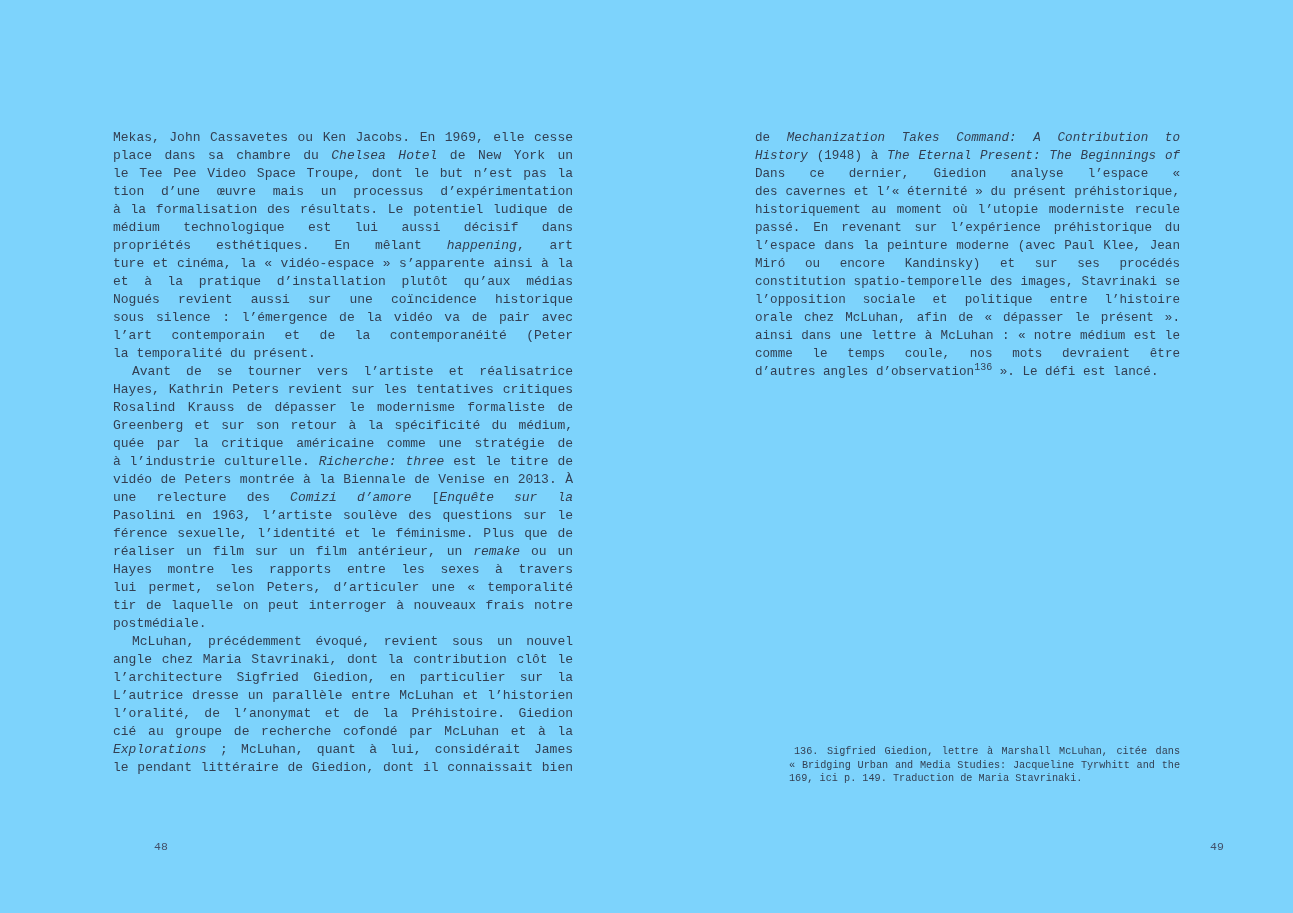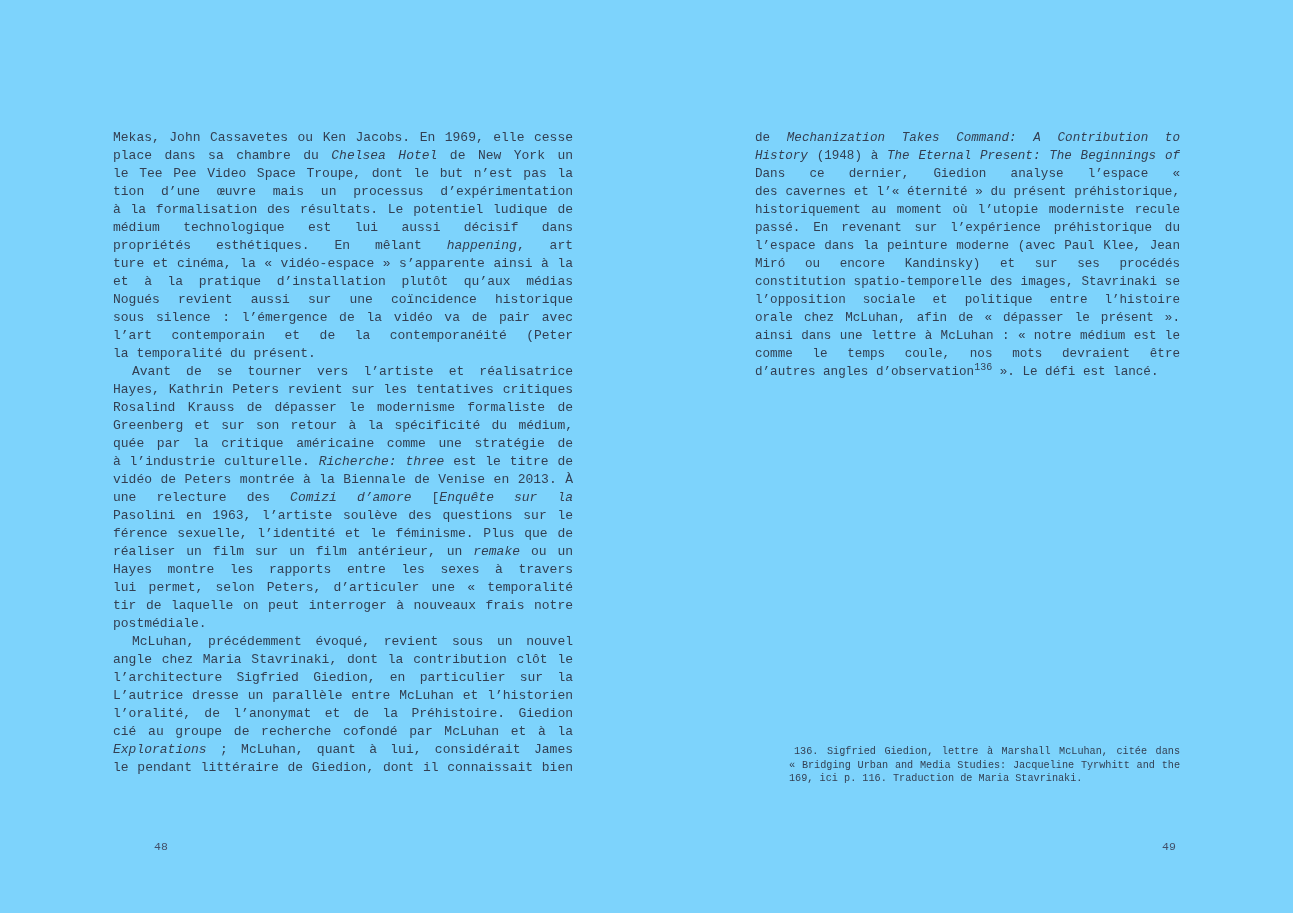--- a/index.html
+++ b/index.html
@@ -68,21 +68,21 @@
     position: absolute;
     font-size: 11.5px;
     color: #42506a;
     margin-left: 44px;
   }
   #page-number-left {
     left: 110px;
     top: 840px;
   }
   #page-number-right {
-    left: 1118px;
+    left: 1166px;
     top: 840px;
   }
 </style>
 </head>
 <body>
 
 <div class="spread">
 
   <div class="textblock" id="left-body">
       <div class="line"><span>Mekas, John Cassavetes ou Ken Jacobs. En 1969, elle cesse de tour-</span></div>
@@ -136,20 +136,20 @@
       <div class="line"><span>l’opposition sociale et politique entre l’histoire écrite et l’histoire</span></div>
       <div class="line"><span>orale chez McLuhan, afin de « dépasser le présent ». Giedion écrit</span></div>
       <div class="line"><span>ainsi dans une lettre à McLuhan : « notre médium est le temps et,</span></div>
       <div class="line"><span>comme le temps coule, nos mots devraient être consistants, pour</span></div>
       <div class="line last"><span>d’autres angles d’observation</span><sup>136</sup><span> ». Le défi est lancé.</span></div>
     </div>
 
   <div class="textblock" id="footnote">
       <div class="line indent"><span>136. Sigfried Giedion, lettre à Marshall McLuhan, citée dans Michael Darroch,</span></div>
       <div class="line"><span>« Bridging Urban and Media Studies: Jacqueline Tyrwhitt and the </span><i>Explorations</i></div>
-      <div class="line last"><span>169, ici p. 116. Traduction de Maria Stavrinaki.</span></div>
+      <div class="line last"><span>169, ici p. 149. Traduction de Maria Stavrinaki.</span></div>
     </div>
 
   <span class="page-number" id="page-number-left">48</span>
 
   <span class="page-number" id="page-number-right">49</span>
 
 </div>
 
 </body></html>

